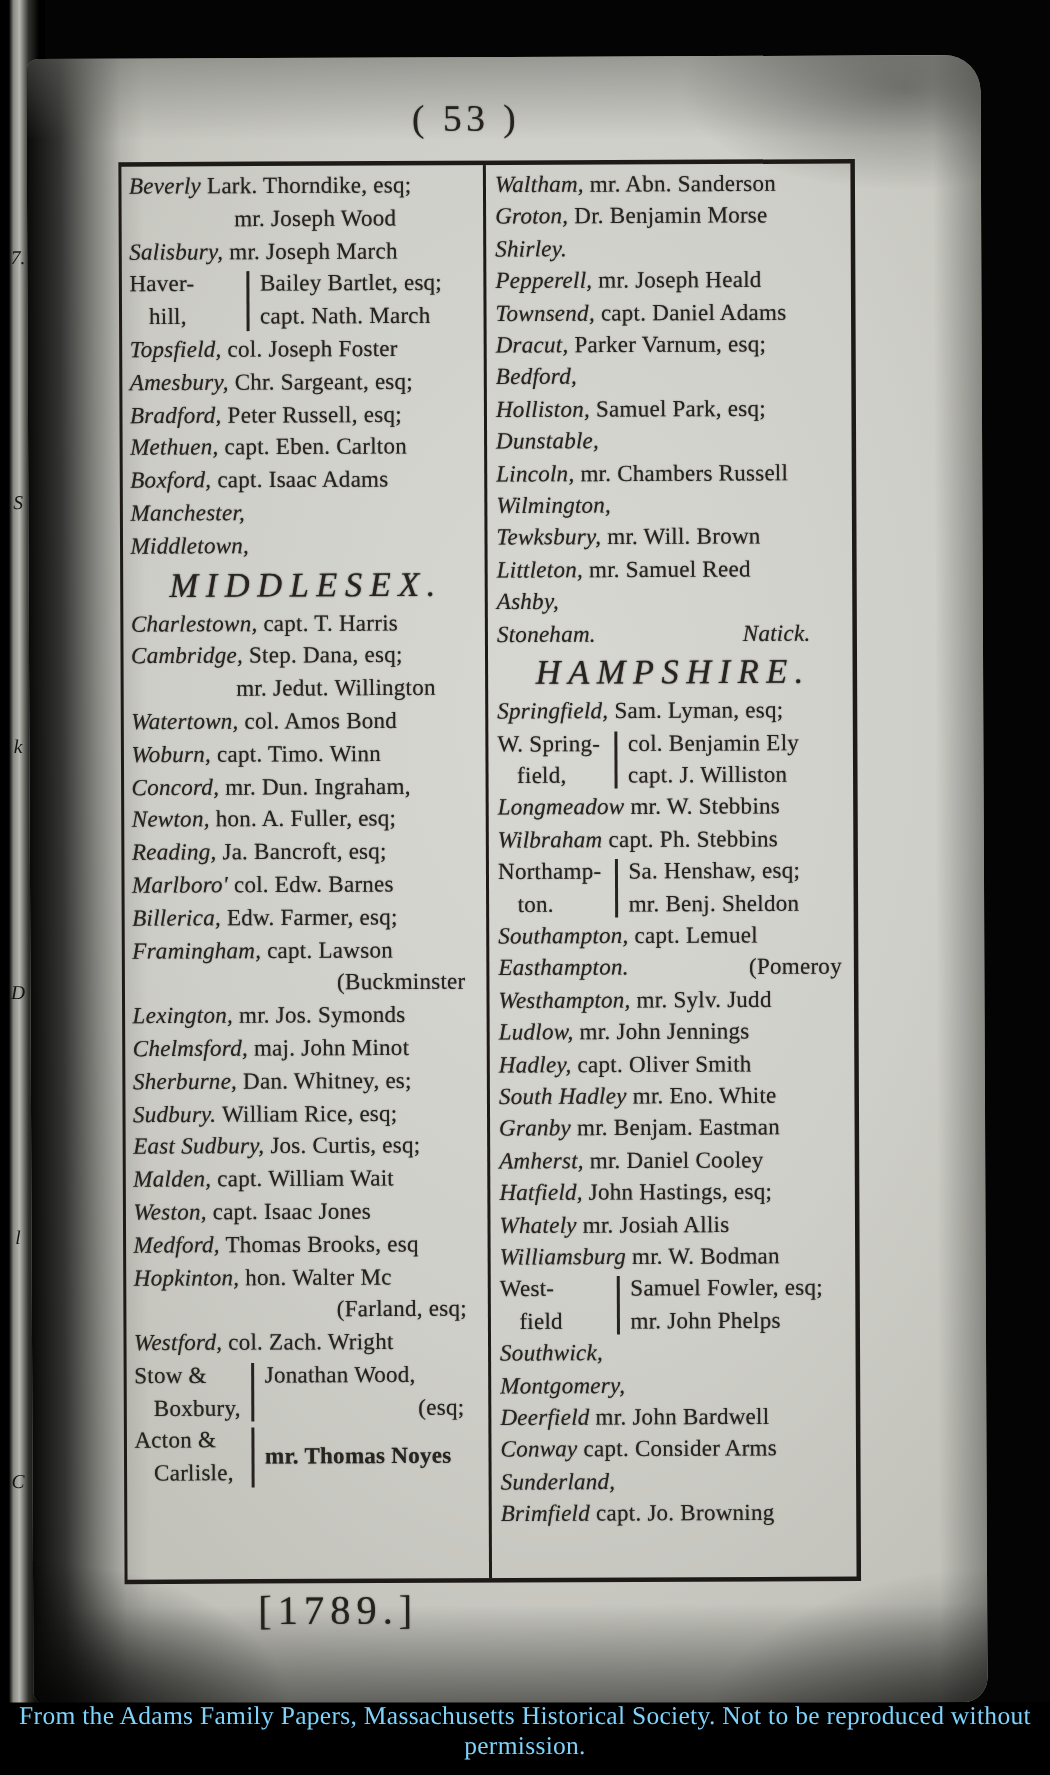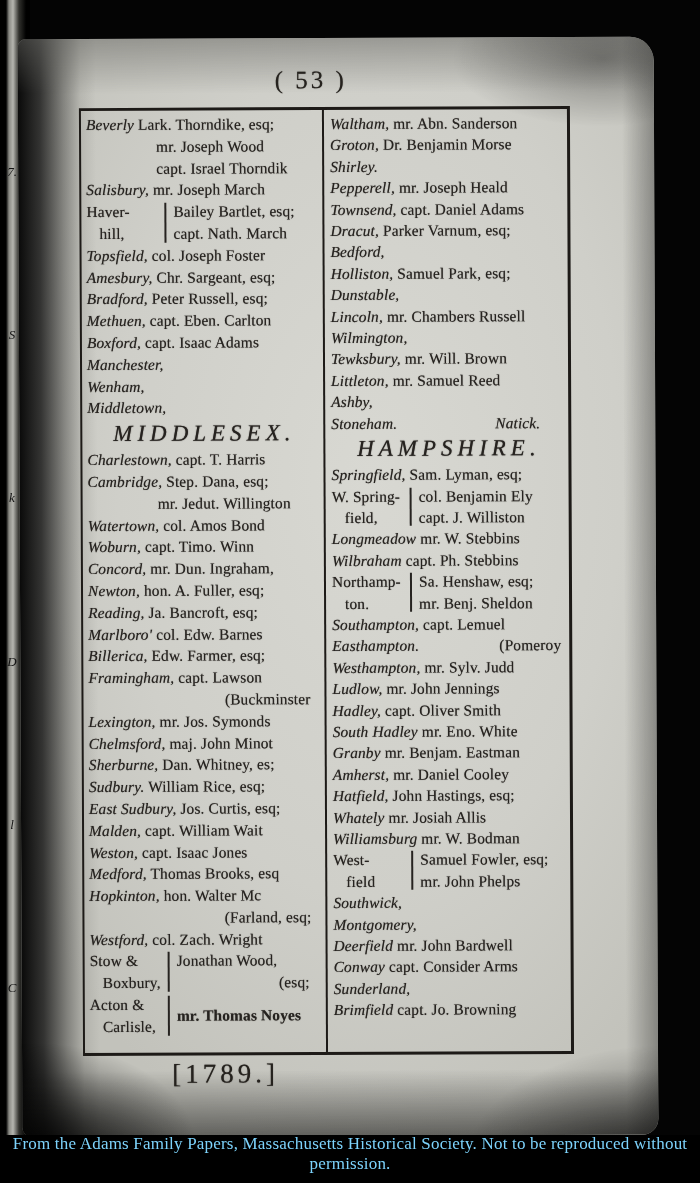--- a/index.html
+++ b/index.html
@@ -73,40 +73,38 @@
         <span>l</span>
         <span>C</span>
       </div>
   </div>
   <div class="paper">
     <div class="pageno">(  53  )</div>
     <div class="table">
       <div class="col col-left" id="col-left">
           <div class="line"><span class="town">Beverly</span> <span>Lark. Thorndike, esq;</span></div>
           <div class="line cont"><span>mr. Joseph Wood</span></div>
-          <div class="line cont"><span>capt. Israel Thorndik</span></div>
           <div class="line"><span class="town">Salisbury,</span> <span>mr. Joseph March</span></div>
           <div class="bgroup">
             <div class="btown">
               <div>Haver-</div>
               <div class="l2">hill,</div>
             </div>
             <div class="bbar"></div>
             <div class="bnames">
               <div>Bailey Bartlet, esq;</div>
               <div>capt. Nath. March</div>
             </div>
           </div>
           <div class="line"><span class="town">Topsfield,</span> <span>col. Joseph Foster</span></div>
           <div class="line"><span class="town">Amesbury,</span> <span>Chr. Sargeant, esq;</span></div>
           <div class="line"><span class="town">Bradford,</span> <span>Peter Russell, esq;</span></div>
           <div class="line"><span class="town">Methuen,</span> <span>capt. Eben. Carlton</span></div>
           <div class="line"><span class="town">Boxford,</span> <span>capt. Isaac Adams</span></div>
           <div class="line"><span class="town">Manchester,</span></div>
-          <div class="line"><span class="town">Wenham,</span></div>
           <div class="line"><span class="town">Middletown,</span></div>
           <div class="heading">MIDDLESEX.</div>
           <div class="line"><span class="town">Charlestown,</span> <span>capt. T. Harris</span></div>
           <div class="line"><span class="town">Cambridge,</span> <span>Step. Dana, esq;</span></div>
           <div class="line cont"><span>mr. Jedut. Willington</span></div>
           <div class="line"><span class="town">Watertown,</span> <span>col. Amos Bond</span></div>
           <div class="line"><span class="town">Woburn,</span> <span>capt. Timo. Winn</span></div>
           <div class="line"><span class="town">Concord,</span> <span>mr. Dun. Ingraham,</span></div>
           <div class="line"><span class="town">Newton,</span> <span>hon. A. Fuller, esq;</span></div>
           <div class="line"><span class="town">Reading,</span> <span>Ja. Bancroft, esq;</span></div>

